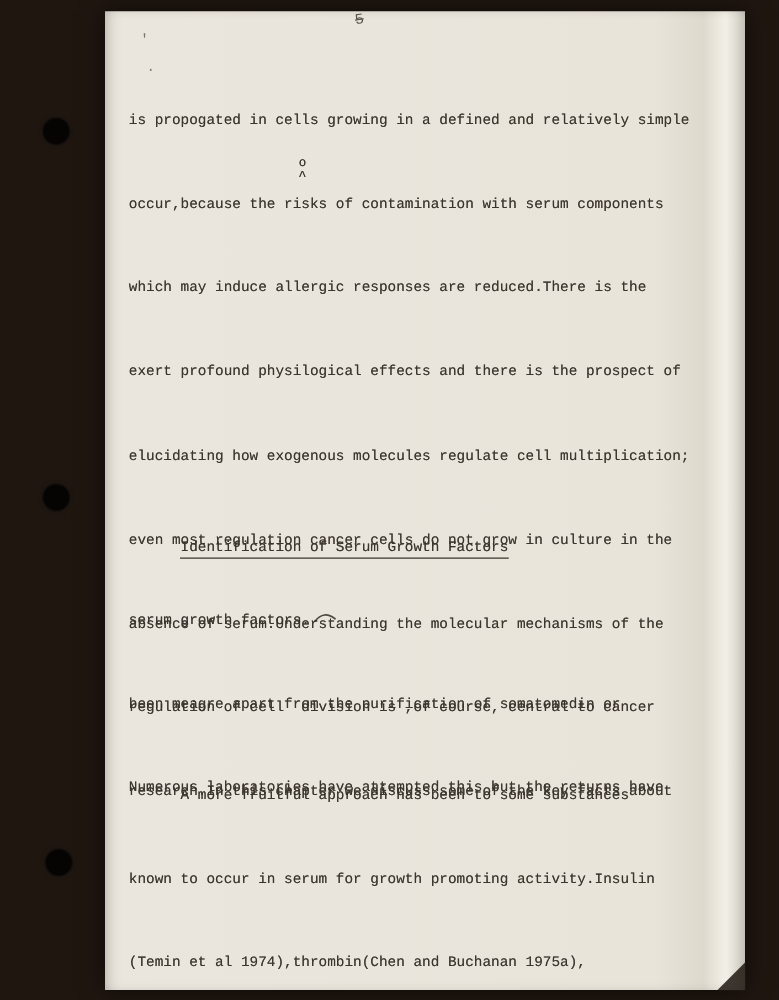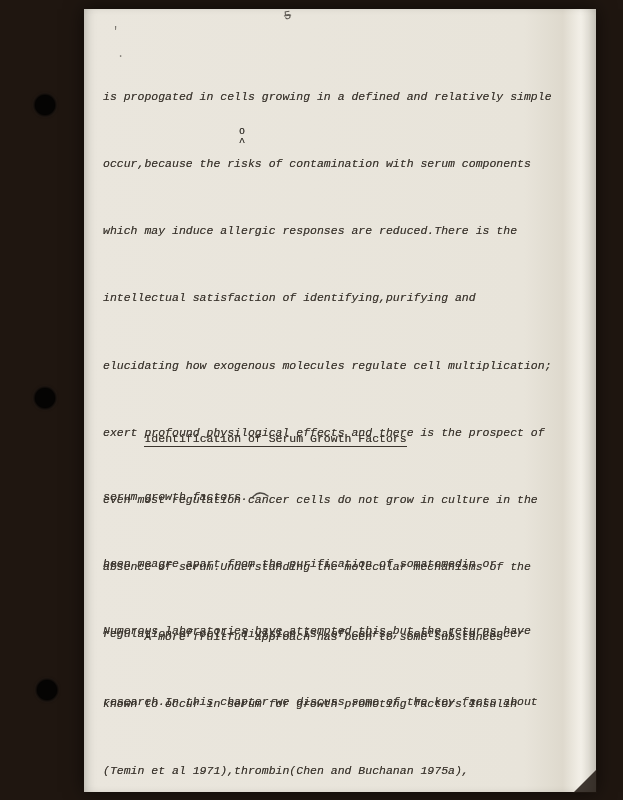--- a/index.html
+++ b/index.html
@@ -9,21 +9,21 @@
         box-shadow:0 0 3px 1px rgba(0,0,0,.9), 0 0 0 3px rgba(255,255,255,0.02);}
   .hole1{left:35px;top:95px;}
   .hole2{left:35px;top:388px;}
   .hole3{left:37px;top:680px;}
   .page{position:absolute;left:84px;top:9px;width:512px;height:783px;
         background:linear-gradient(90deg,#eae6dd 0%,#e8e4da 86%,#ded9cd 93.5%,#f3f0e8 97%,#e2ded3 100%);
         box-shadow:inset 7px 0 14px -9px rgba(0,0,0,.4), inset -12px 0 16px -12px rgba(0,0,0,.28), 0 0 18px rgba(0,0,0,.6);
         color:#3b352e;}
   .para{position:absolute;left:19px;right:24px;white-space:pre;font-size:11.5px;line-height:22.4px;
         text-shadow:0 0 .5px rgba(59,53,46,.65);}
-  .line{height:22.4px;font-style:italic;}
+  .line{height:22.4px;}
   .para1{top:32px;}
   .heading-row{position:absolute;left:19px;top:410px;font-size:11.5px;white-space:pre;
         text-shadow:0 0 .5px rgba(59,53,46,.65);}
   .underlined{display:inline-block;border-bottom:1px solid #3b352e;padding-bottom:1px;}
   .para2{top:432px;}
   .para3{top:572px;}
   .insertion-note{position:absolute;left:131px;top:86px;width:16px;display:flex;flex-direction:column;
         align-items:center;font-size:10px;line-height:10px;color:#33302b;}
   .insertion-note .caret{font-size:11px;}
   .pen-arrow{margin-left:-16px;margin-right:0px;vertical-align:-2px;}
@@ -47,23 +47,22 @@
   <div class="page">
 
     <div class="struck-number">5</div>
     <div class="stray-quote">'</div>
     <div class="stray-dot">.</div>
 
     <div class="para para1">
       <div class="line">is propogated in cells growing in a defined and relatively simple</div>
       <div class="line">occur,because the risks of contamination with serum components</div>
       <div class="line">which may induce allergic responses are reduced.There is the</div>
-      <div class="line">intellectual satisfaction of identifying,purifying and</div>
+      <div class="line">exert profound physilogical effects and there is the prospect of</div>
       <div class="line">elucidating how exogenous molecules regulate cell multiplication;</div>
-      <div class="line">exert profound physilogical effects and there is the prospect of</div>
       <div class="line">even most regulation cancer cells do not grow in culture in the</div>
       <div class="line">absence of serum.Understanding the molecular mechanisms of the</div>
       <div class="line">regulation of cell  division is ,of course, central to cancer</div>
       <div class="line">research.In this chapter we discuss some of the key facts about</div>
       
       <div class="insertion-note">
         <span class="insert-letter">o</span>
         <span class="caret">^</span>
       </div>
     </div>
@@ -76,22 +75,22 @@
       <div class="line"><span>serum growth factors.</span><svg class="pen-squiggle" width="20" height="12" viewBox="0 0 20 12">
             <path d="M1,9 Q8,0 17,7" fill="none" stroke="#33302b" stroke-width="1.4" stroke-linecap="round"></path>
           </svg></div>
       <div class="line">been meagre apart from the purification of somatomedin or</div>
       <div class="line">Numerous laboratories have attempted this but the returns have</div>
       
     </div>
 
     <div class="para para3">
       <div class="line">      A more fruitful approach has been to some substances</div>
-      <div class="line">known to occur in serum for growth promoting factors.Insulin</div>
-      <div class="line">(Temin et al 1971),thrombin(Chen and Buchanan 1975a),</div>
+      <div class="line">known to occur in serum for growth promoting activity.Insulin</div>
+      <div class="line">(Temin et al 1974),thrombin(Chen and Buchanan 1975a),</div>
       
       
       
       
       
     </div>
 
     <div class="corner-cut"></div>
   </div>
 </div>

